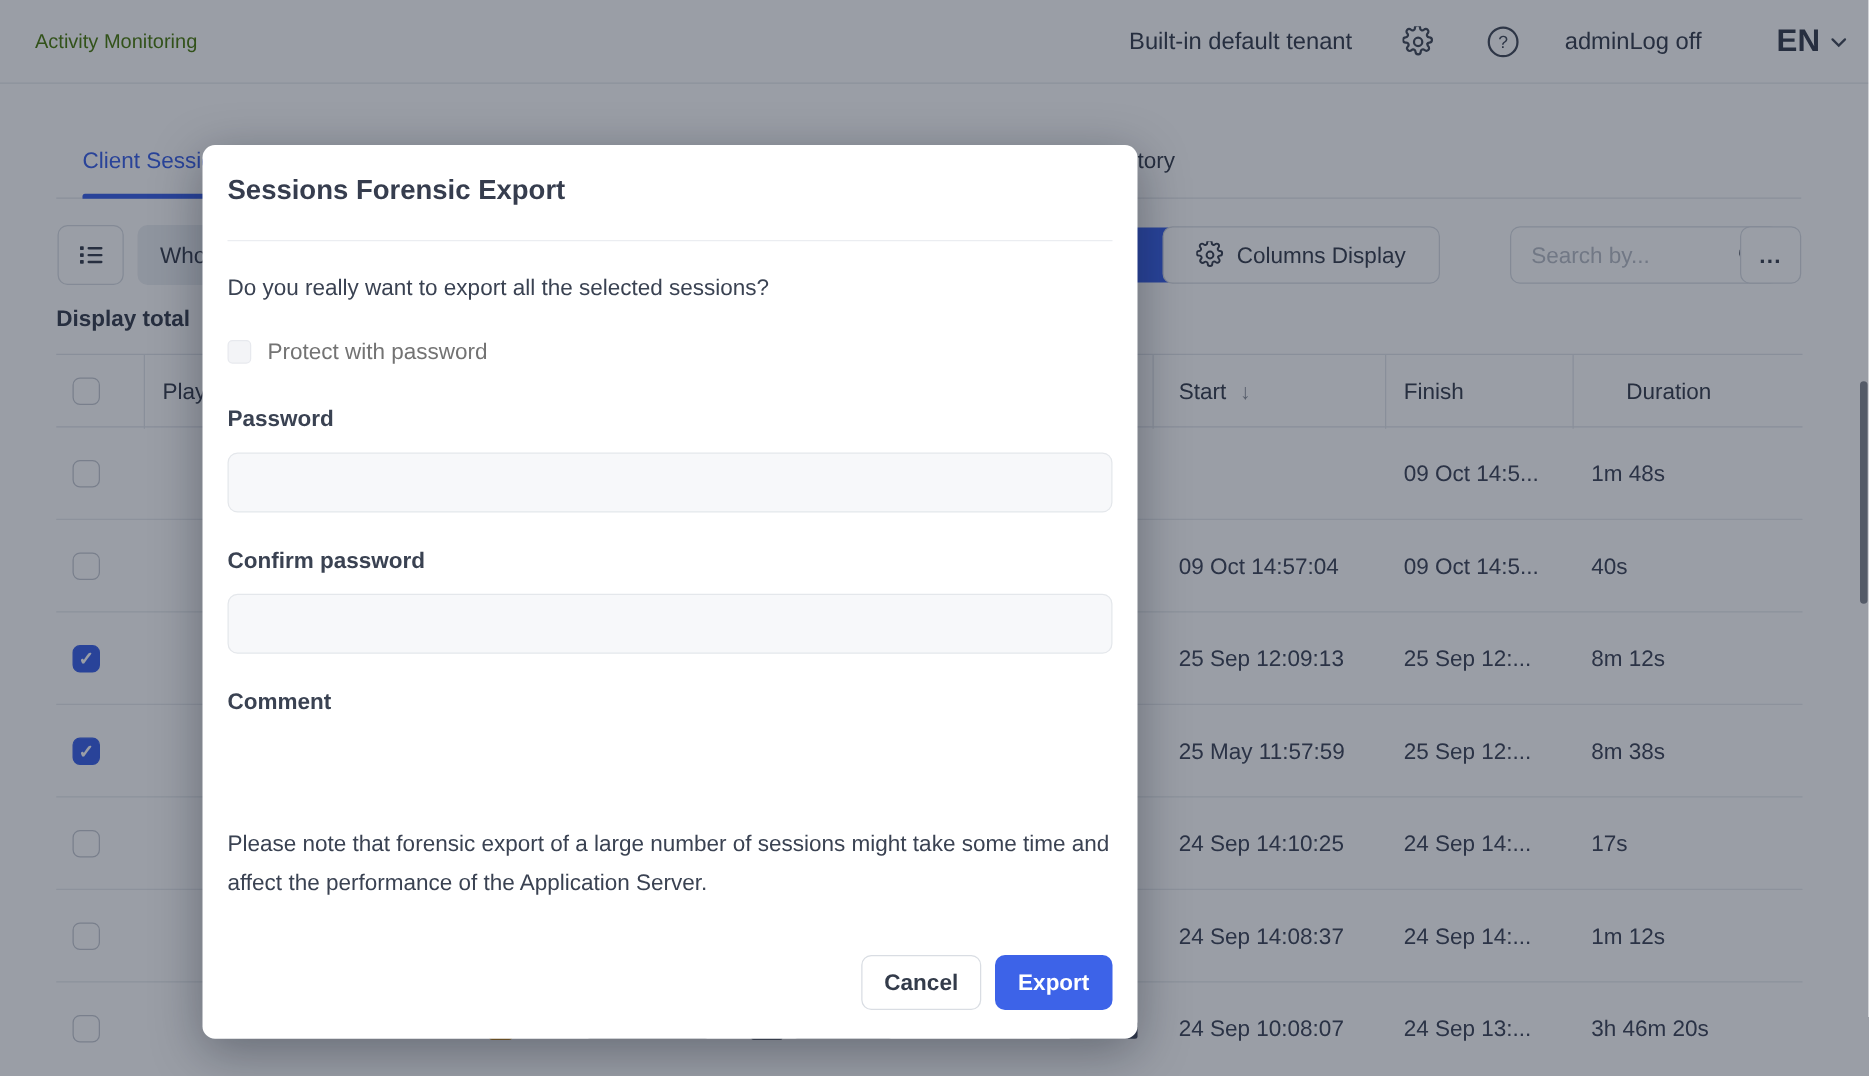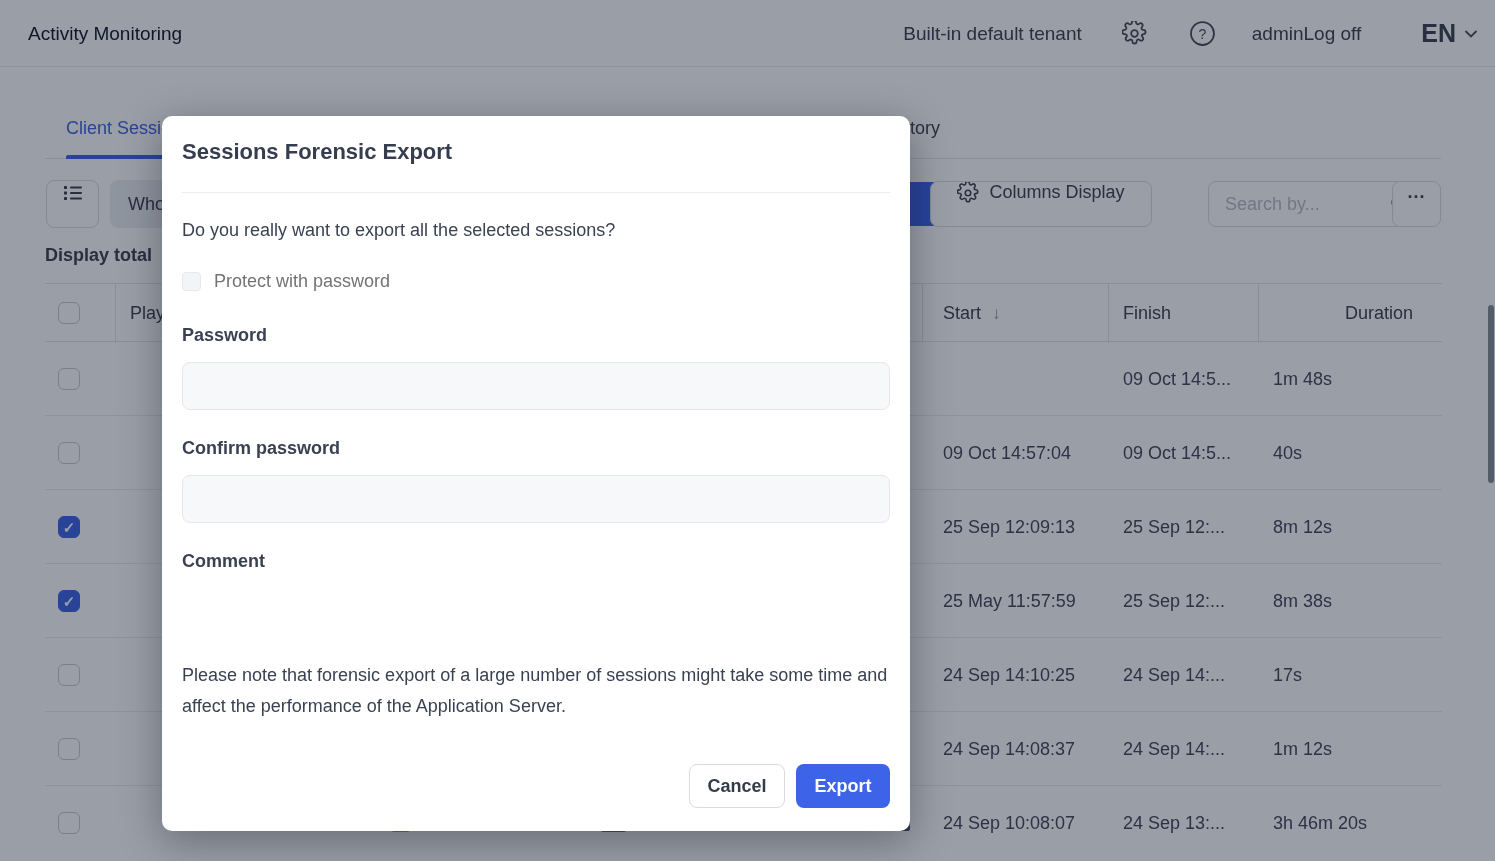--- a/index.html
+++ b/index.html
@@ -4,42 +4,42 @@
 <style>
   * { margin:0; padding:0; box-sizing:border-box; }
   html,body { background:#fff; }
   body { font-family:"Liberation Sans", sans-serif; color:#3f4654; }
   #screen { position:relative; width:1495px; height:861px; overflow:hidden; background:#fff; }
 
   
   .topbar { position:absolute; left:0; top:0; width:1495px; height:67px; background:#fff;
             border-bottom:1px solid #e8eaee; }
   .topbar-title { position:absolute; left:28px; top:0; height:67px; line-height:67px;
-                  font-size:19px; color:#0f172a; }
+                  font-size:16px; color:#4d7c0f; }
   .topbar-right { position:absolute; right:16px; top:0; height:67px; display:flex; align-items:center; }
   .tenant { font-size:19px; color:#3a4150; margin-right:40px; }
   .tb-ic { display:flex; align-items:center; justify-content:center; cursor:pointer; }
   .gear-btn { margin-right:42px; }
   .help-btn { margin-right:36px; }
   .tb-link { font-size:19px; color:#3a4150; cursor:pointer; }
   .admin { }
   .logoff { margin-right:32px; }
   .lang { display:flex; align-items:center; gap:7px; cursor:pointer; }
   .lang-label { font-size:25px; font-weight:700; color:#3a4150;padding-left:28px; }
 
   
   .tabs { position:absolute; left:45px; top:112px; width:1396px; height:47px; border-bottom:1px solid #e4e7ec; }
   .tab-active { position:absolute; left:21px; top:6px; font-size:18px; font-weight:500; color:var(--accent); white-space:nowrap; cursor:pointer; }
   .tab-underline { position:absolute; left:21px; bottom:-1px; width:146px; height:4px; background:var(--accent); border-radius:2px 2px 0 0; }
   .tab-fragment { position:absolute; left:852px; top:6px; font-size:18px; color:#3a4150; white-space:nowrap; cursor:pointer; }
 
   
   .toolbar { position:absolute; left:45px; top:180px; width:1396px; height:48px; }
   .btn { border:1px solid #d9dde3; background:#fff; border-radius:8px; display:flex;
-         align-items:flex-start; justify-content:center; cursor:pointer; font-family:inherit; }
+         align-items:center; justify-content:center; cursor:pointer; font-family:inherit; }
   .listview-btn { position:absolute; left:1px; top:0; width:53px; height:48px; }
   .who-chip { position:absolute; left:65px; top:0; width:140px; height:48px; background:#edeff3;
               border-radius:8px; display:flex; align-items:center; padding-left:18px;
               font-size:18px; font-weight:500; color:#3a4150; cursor:pointer; }
   .blue-hidden-btn { position:absolute; left:655px; top:2px; width:263px; height:44px;
                      background:var(--accent); border-radius:8px; cursor:pointer; }
   .columns-btn { position:absolute; left:885px; top:1px; width:222px; height:46px; gap:10px;
                  font-size:18px; font-weight:500; color:#3a4150; }
   .search-wrap { position:absolute; left:1119px; top:1px; width:216px; height:46px;margin-left:44px; }
   .search-input { width:100%; height:100%; border:1px solid #d9dde3; border-radius:8px;
@@ -61,21 +61,21 @@
         display:flex; align-items:center; justify-content:center; cursor:pointer; }
   .cb.checked { background:var(--accent); border-color:var(--accent); }
   .cb .mark { color:#fff; font-size:15px; font-weight:700; line-height:1; }
   .thead .cb { position:absolute; left:13px; top:18px; }
 
   .row { position:relative; height:74px; border-bottom:1px solid #e8eaee; }
   .row.last { border-bottom:none; }
   .row .cb { position:absolute; left:13px; top:26px; }
   .cell { position:absolute; top:0; height:74px; line-height:74px; font-size:18px; color:#40475a; white-space:nowrap; }
   .c-start { left:898px; } .c-finish { left:1078px; } .c-duration { left:1228px; }
-  .th-play { left:85px; } .th-start { left:898px; } .th-finish { left:1078px; } .th-duration { left:1300px;text-align:right; }
+  .th-play { left:85px; } .th-start { left:898px; } .th-finish { left:1078px; } .th-duration { left:1256px;text-align:right; }
 
   
   .frag { display:none; }
   .frag-user-icon { position:absolute; left:346px; top:28px; width:19px; height:18px;
                     background:#d99a2b; border-radius:3px; }
   .frag-bar { position:absolute; top:31px; height:14px; background:#4a5264; border-radius:2px; }
   .frag-b1 { left:425px; width:96px; }
   .frag-app-icon { position:absolute; left:556px; top:29px; width:25px; height:17px;
                    background:#6e7582; border-radius:2px; }
   .frag-b2 { left:591px; width:77px; }

